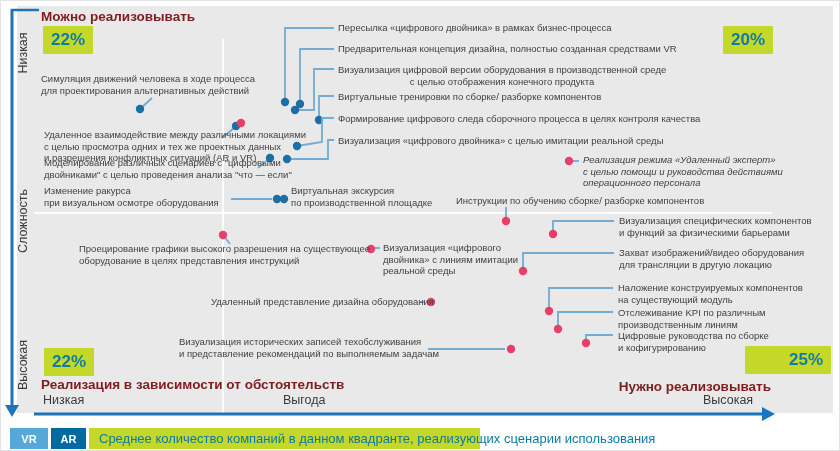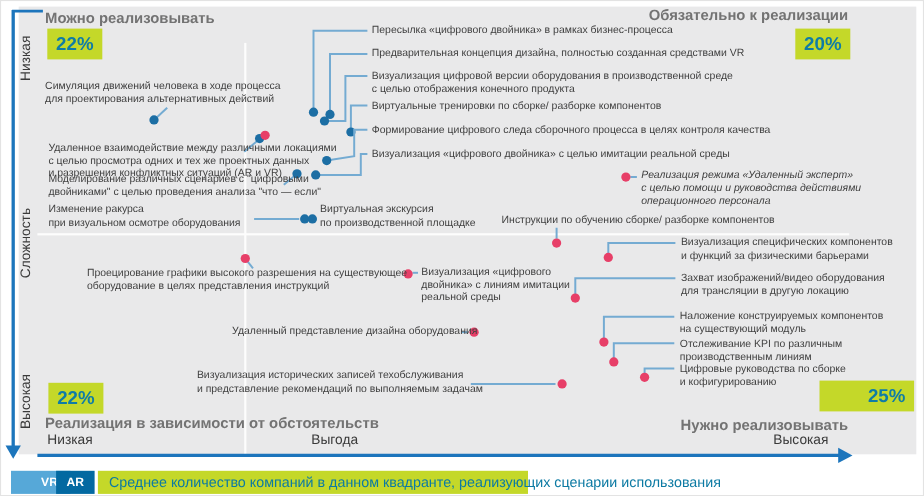--- a/index.html
+++ b/index.html
@@ -5,38 +5,38 @@
   html,body{margin:0;padding:0;background:#fff;}
   .stage{
     position:relative;width:840px;height:451px;overflow:hidden;
     font-family:"Liberation Sans",sans-serif;background:#fff;
     border:1px solid #e3e3e3;box-sizing:border-box;
   }
   .plot-bg{position:absolute;left:16px;top:5px;width:816px;height:407px;background:#e9e9ea;}
   .v-div{position:absolute;left:221px;top:38px;width:2px;height:374px;background:#fdfdfd;}
   .h-div{position:absolute;left:33px;top:211px;width:738px;height:2px;background:#fdfdfd;}
   svg.layer{position:absolute;left:0;top:0;}
-  .q-title{position:absolute;font-size:13.5px;font-weight:bold;color:#737373;white-space:nowrap;}
+  .q-title{position:absolute;font-size:13.5px;font-weight:bold;color:#7f1d1d;white-space:nowrap;}
   .pct{
     position:absolute;width:50px;height:28px;background:#c4d829;color:#0f7ca6;
     font-size:17px;font-weight:bold;display:flex;align-items:center;justify-content:center;
   }
   .axis-word{position:absolute;font-size:12.5px;color:#3a3a3a;white-space:nowrap;}
   .y-word{position:absolute;font-size:12.5px;color:#3a3a3a;white-space:nowrap;
     transform:translate(-50%,-50%) rotate(-90deg);}
   .pt-label{
     position:absolute;font-size:9.5px;line-height:11.5px;color:#3f3f3f;
     white-space:pre-line;
   }
   .legend{position:absolute;left:0;top:427px;width:840px;height:21px;}
   .legend .chip{
     position:absolute;top:0;height:21px;color:#fff;font-size:11px;font-weight:bold;
     display:flex;align-items:center;justify-content:center;
   }
-  .chip-vr{left:9px;width:38px;background:#56a8d8;padding-left:16px;}
+  .chip-vr{left:9px;width:38px;background:#56a8d8;}
   .chip-ar{left:50px;width:35px;background:#0369a1;}
   .legend .note{
     position:absolute;left:88px;top:0;width:391px;height:21px;background:#c4d829;
     color:#0c7aa3;font-size:13px;display:flex;align-items:center;padding-left:10px;
     box-sizing:border-box;white-space:nowrap;
   }
 </style>
 </head>
 <body>
 
@@ -107,21 +107,21 @@
 с целью просмотра одних и тех же проектных данных
 и разрешения конфликтных ситуаций (AR и VR)</div>
       <div class="pt-label" style="left: 43px; top: 156px;">Моделирование различных сценариев с "цифровыми
 двойниками" с целью проведения анализа "что — если"</div>
       <div class="pt-label" style="left: 43px; top: 184px;">Изменение ракурса
 при визуальном осмотре оборудования</div>
       <div class="pt-label" style="left: 290px; top: 184px;">Виртуальная экскурсия
 по производственной площадке</div>
       <div class="pt-label" style="left: 337px; top: 21px;">Пересылка «цифрового двойника» в рамках бизнес-процесса</div>
       <div class="pt-label" style="left: 337px; top: 42px;">Предварительная концепция дизайна, полностью созданная средствами VR</div>
-      <div class="pt-label" style="left: 337px; top: 63px;">Визуализация цифровой версии оборудования в производственной среде
+      <div class="pt-label" style="left: 337px; top: 63px; text-align: center;">Визуализация цифровой версии оборудования в производственной среде
 с целью отображения конечного продукта</div>
       <div class="pt-label" style="left: 337px; top: 90px;">Виртуальные тренировки по сборке/ разборке компонентов</div>
       <div class="pt-label" style="left: 337px; top: 112px;">Формирование цифрового следа сборочного процесса в целях контроля качества</div>
       <div class="pt-label" style="left: 337px; top: 134px;">Визуализация «цифрового двойника» с целью имитации реальной среды</div>
       <div class="pt-label" style="left: 78px; top: 242px;">Проецирование графики высокого разрешения на существующее
 оборудование в целях представления инструкций</div>
       <div class="pt-label" style="left: 382px; top: 241px;">Визуализация «цифрового
 двойника» с линиям имитации
 реальной среды</div>
       <div class="pt-label" style="left: 582px; top: 153px; font-style: italic;">Реализация режима «Удаленный эксперт»
@@ -137,21 +137,20 @@
       <div class="pt-label" style="left: 617px; top: 306px;">Отслеживание KPI по различным
 производственным линиям</div>
       <div class="pt-label" style="left: 617px; top: 329px;">Цифровые руководства по сборке
 и кофигурированию</div>
       <div class="pt-label" style="left: 210px; top: 295px;">Удаленный представление дизайна оборудования</div>
       <div class="pt-label" style="left: 178px; top: 335px;">Визуализация исторических записей техобслуживания
 и представление рекомендаций по выполняемым задачам</div>
     </div>
 
   <div class="q-title" style="left:40px;top:8px;">Можно реализовывать</div>
-  <div class="q-title" style="right:68px;top:5px;">Обязательно к реализации</div>
   <div class="q-title" style="right:68px;top:378px;">Нужно реализовывать</div>
   <div class="q-title" style="left:40px;top:376px;">Реализация в зависимости от обстоятельств</div>
 
   <div class="pct" style="left:42px;top:25px;">22%</div>
   <div class="pct" style="left:722px;top:25px;">20%</div>
   <div class="pct" style="left:43px;top:347px;">22%</div>
   <div class="pct" style="left:744px;top:345px;padding-left:36px;">25%</div>
 
   <div class="y-word" style="left:22px;top:52px;">Низкая</div>
   <div class="y-word" style="left:22px;top:220px;">Сложность</div>

